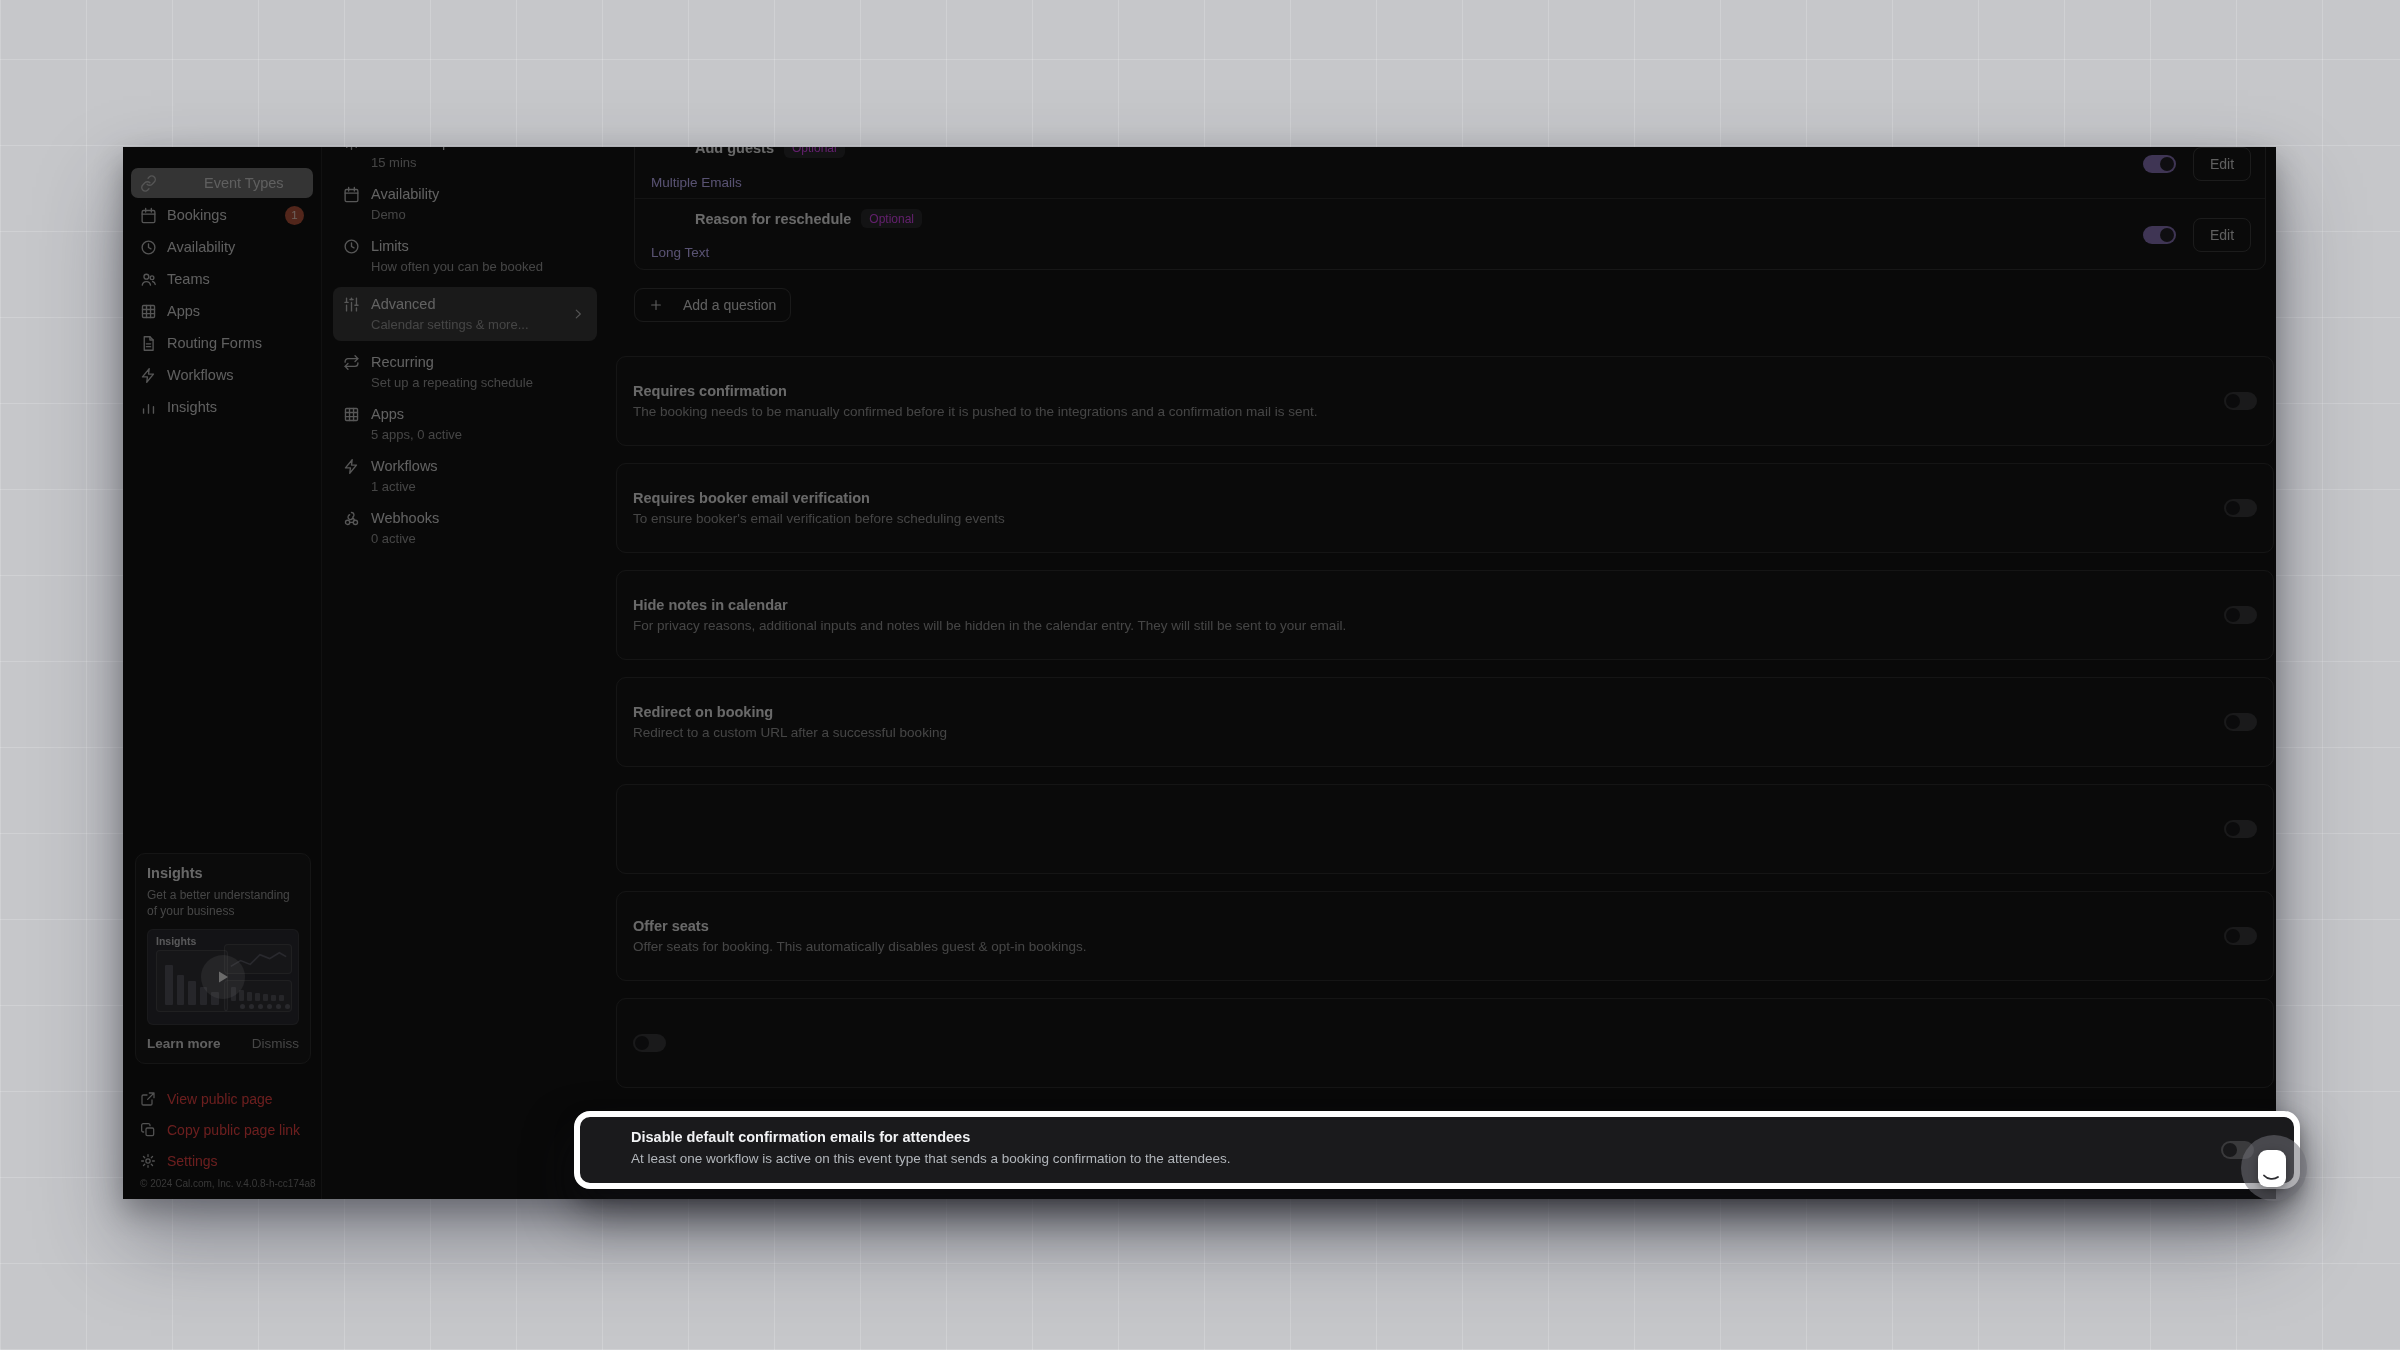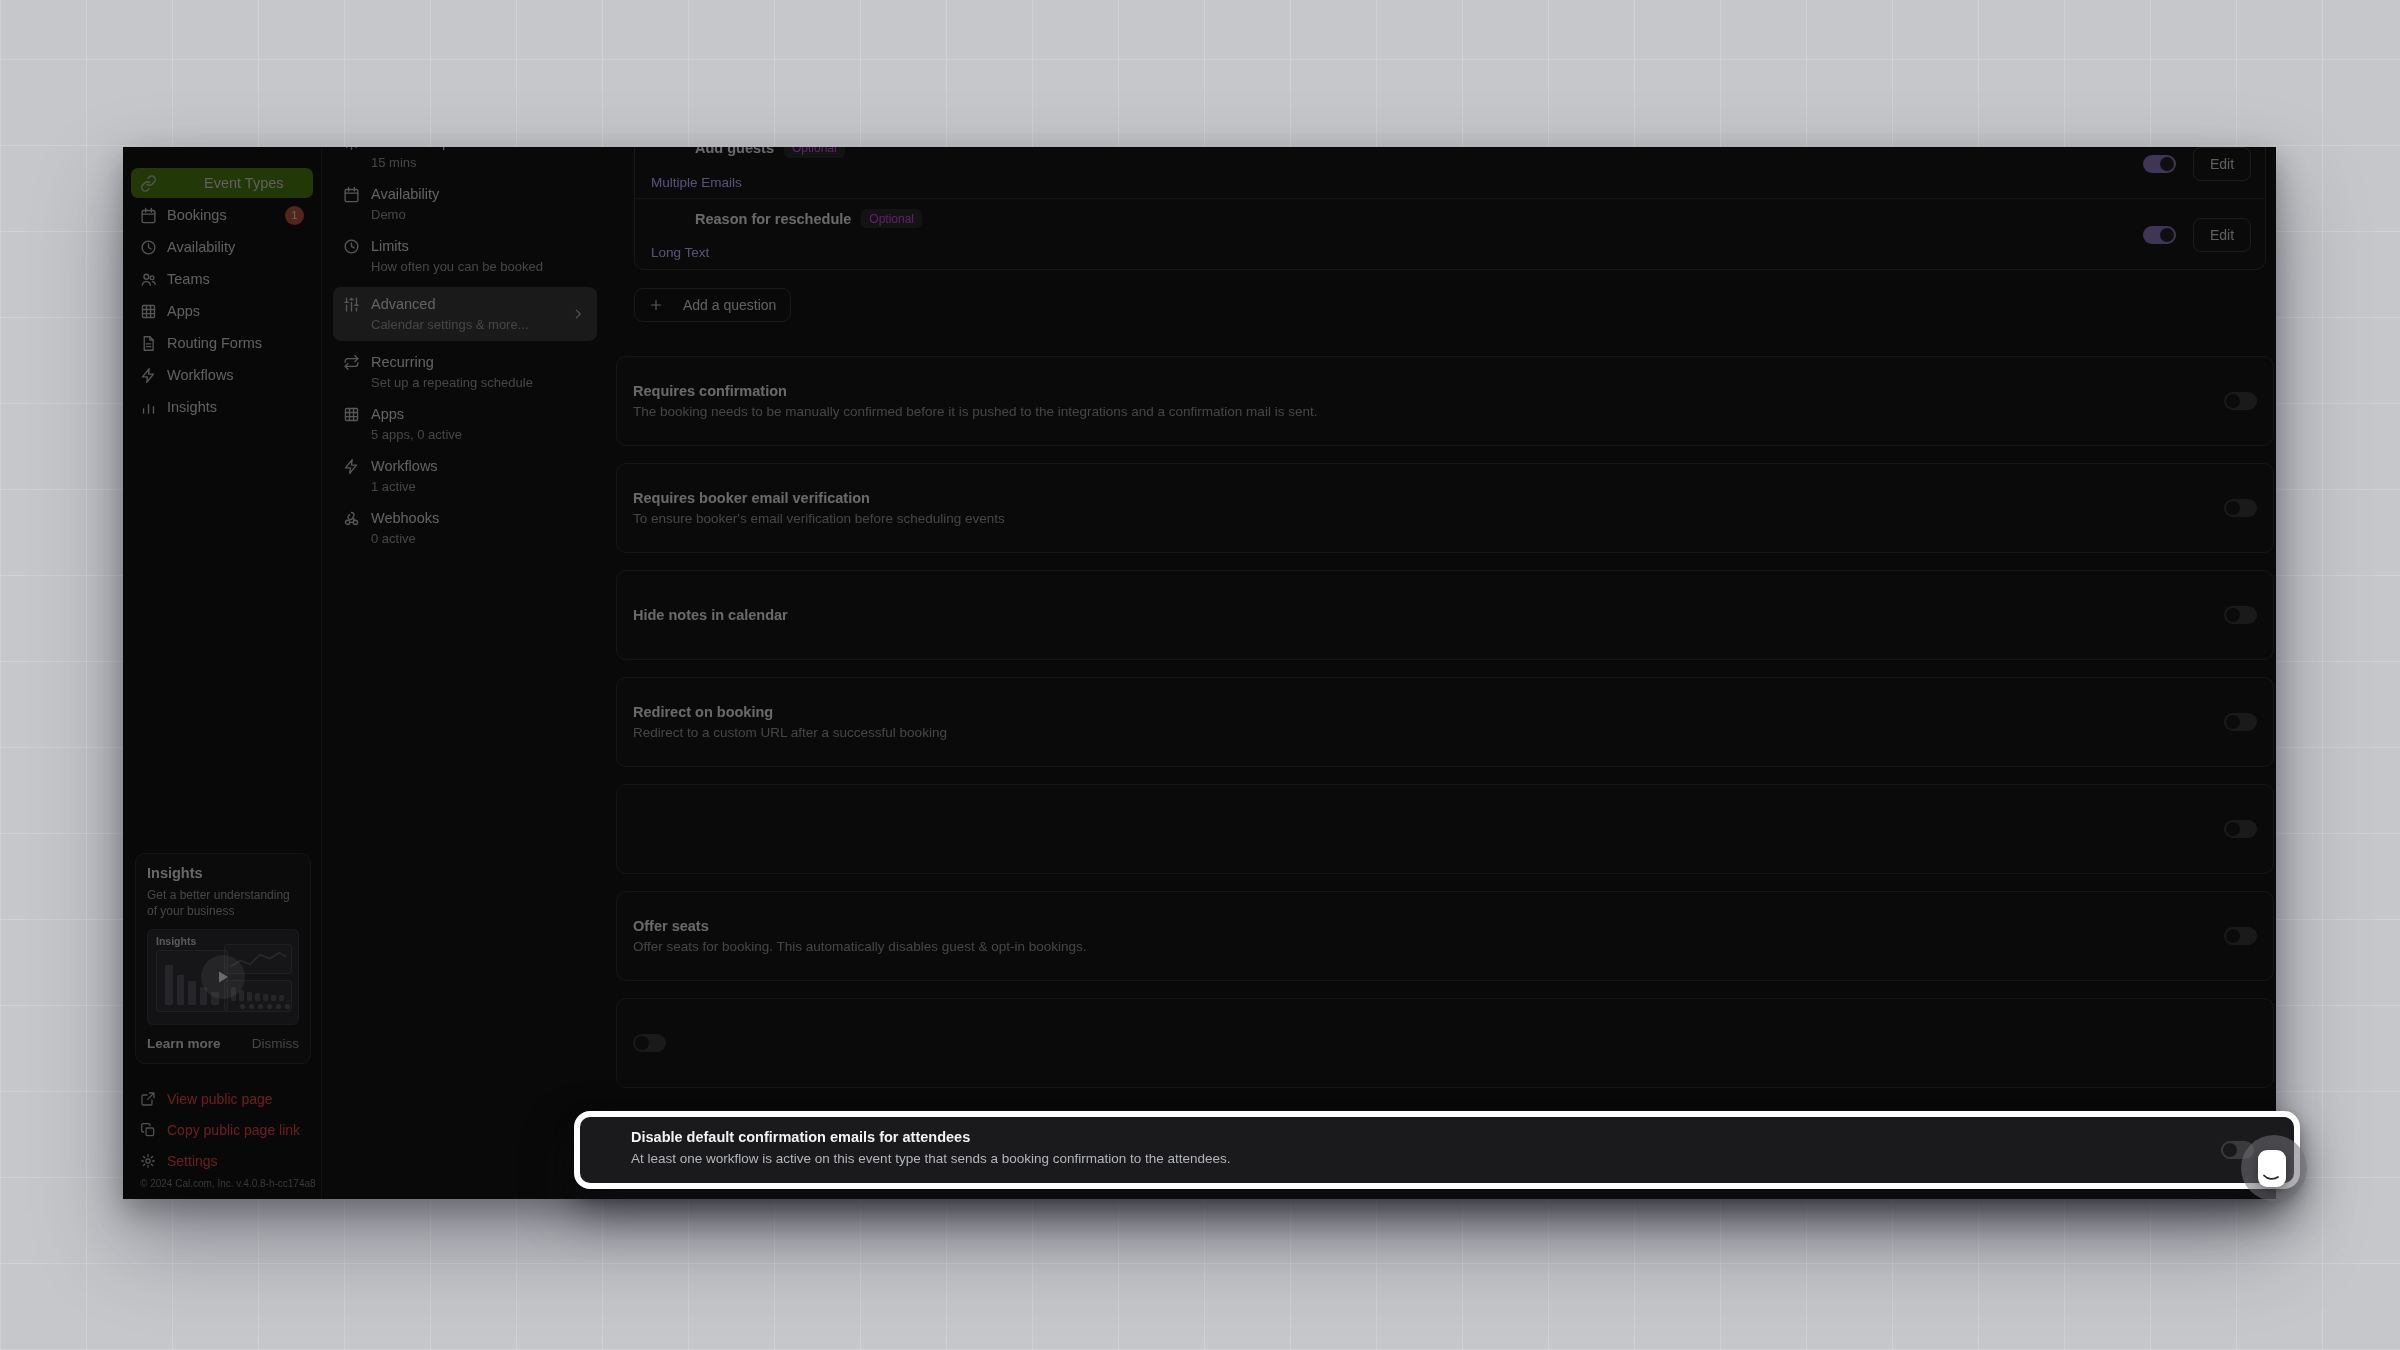--- a/index.html
+++ b/index.html
@@ -22,21 +22,21 @@
   }
   .dim-overlay{ position:absolute; inset:0; background:rgba(0,0,0,.55); z-index:40; pointer-events:none; }
 
   
   .sidebar{ position:absolute; left:0; top:0; width:199px; height:100%; background:#131313; border-right:1px solid #262626; }
   .side-items{ padding:21px 8px 0 8px; }
   .side-item{
     display:flex; align-items:center; gap:10px; height:30px; margin-bottom:2px;
     padding:0 9px; border-radius:7px; color:#d3d3d3; font-size:14.5px; cursor:pointer;
   }
-  .side-item.selected{ background:#4d7c0f;gap:47px; }
+  .side-item.selected{ background:#737373;gap:47px; }
   .side-item .ico{ width:17px; height:17px; flex:0 0 17px; color:#bdbdbd; display:flex; align-items:center; }
   .side-item .lbl{ flex:1 1 auto; white-space:nowrap; }
   .side-badge{
     min-width:19px; height:19px; border-radius:10px; background:#b5543c; color:#f3d8cd;
     font-size:11.5px; display:flex; align-items:center; justify-content:center; padding:0 5px;
   }
   svg.i{ width:100%; height:100%; fill:none; stroke:currentColor; stroke-width:1.9; stroke-linecap:round; stroke-linejoin:round; display:block; }
 
   
   .insights-card{
@@ -480,20 +480,21 @@
           </div>
           <div class="toggle off">
               <span class="knob"></span>
             </div>
         </section>
         <section class="set-card">
           <div class="set-text">
             <div class="set-title-line">
                 <span class="set-title">Hide notes in calendar</span>
               </div>
+            <div class="set-desc">For privacy reasons, additional inputs and notes will be hidden in the calendar entry. They will still be sent to your email.</div>
           </div>
           <div class="toggle off">
               <span class="knob"></span>
             </div>
         </section>
         <section class="set-card">
           <div class="set-text">
             <div class="set-title-line">
                 <span class="set-title">Redirect on booking</span>
               </div>

